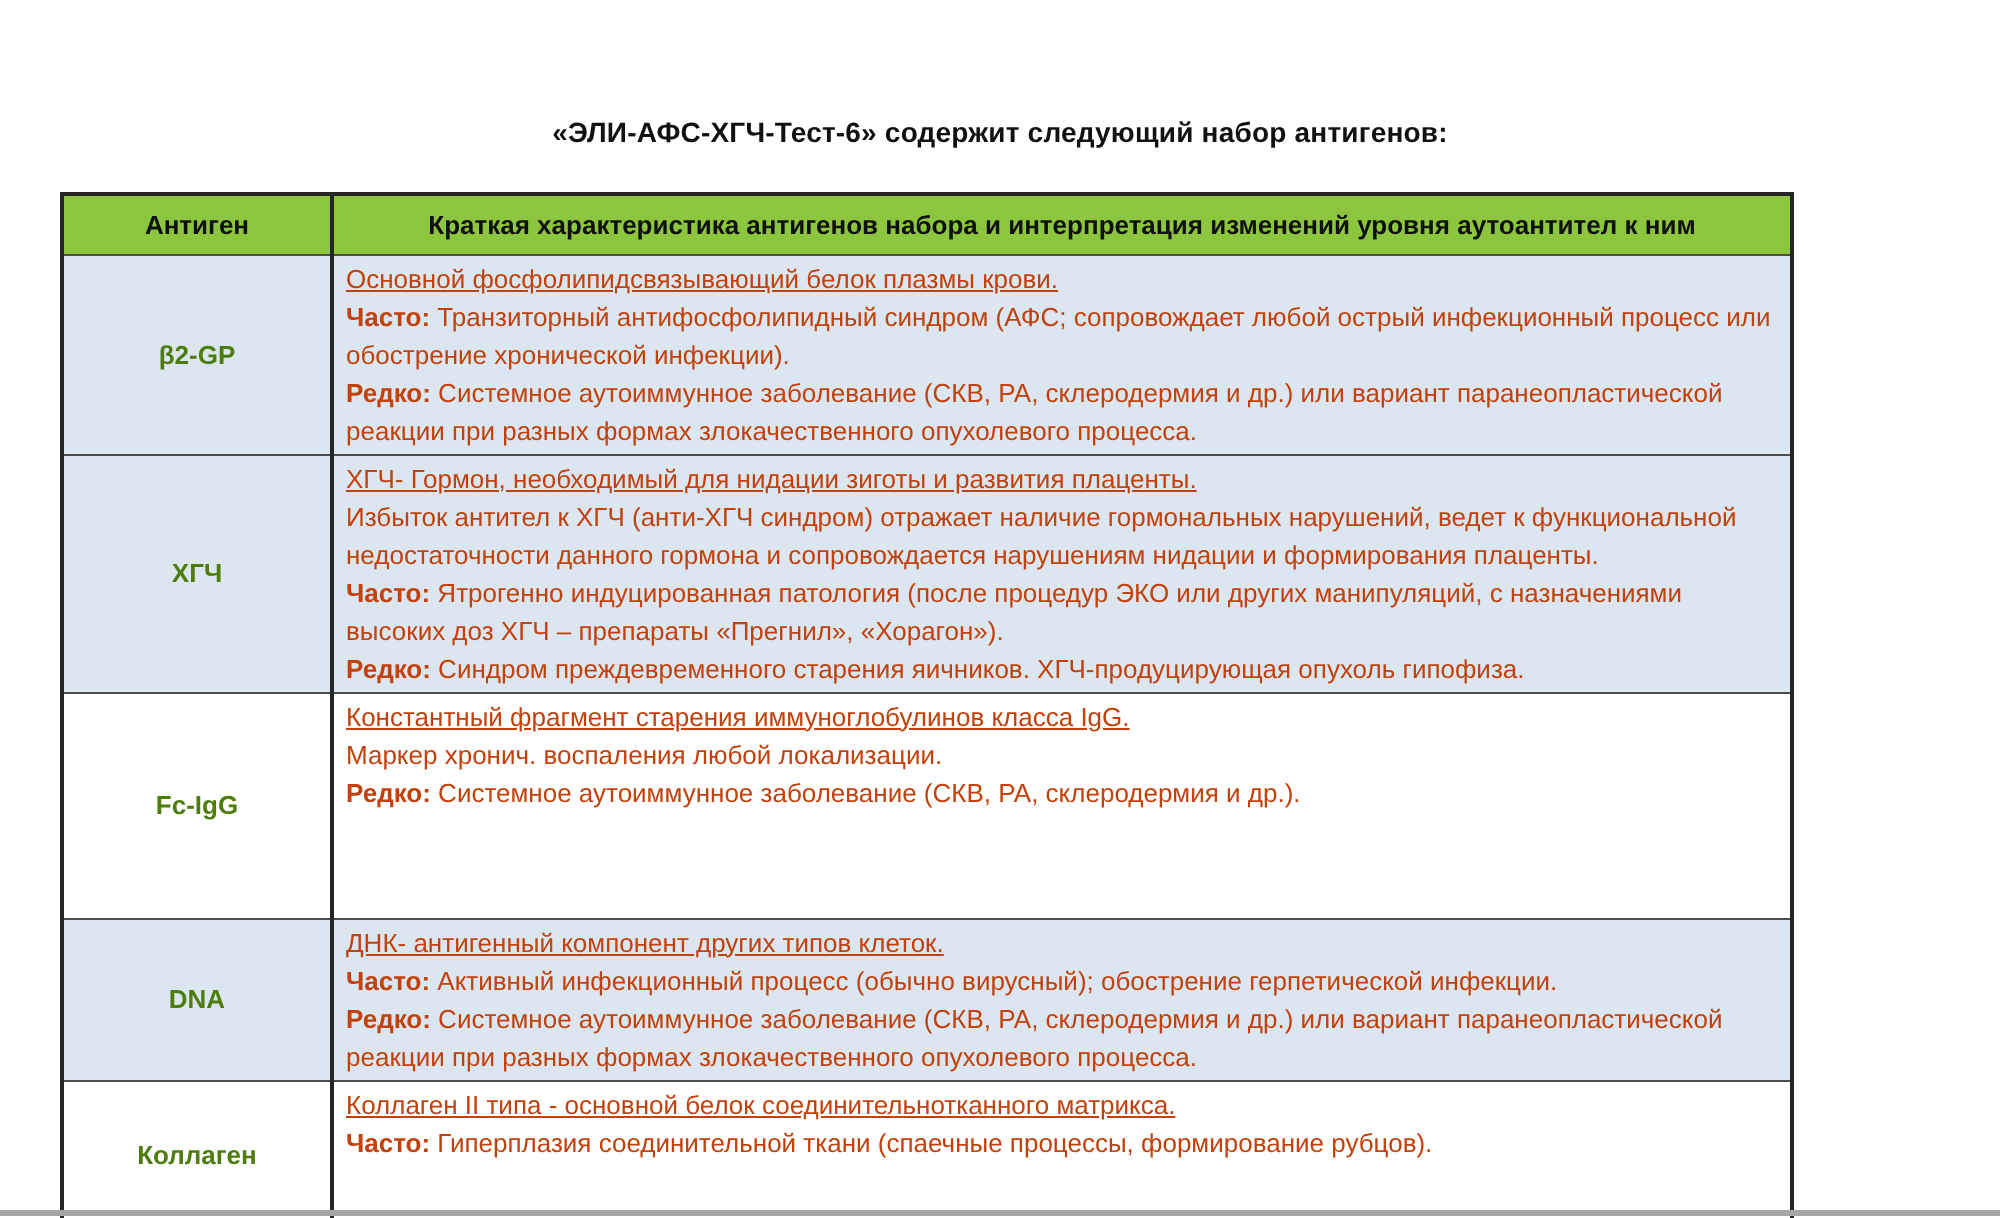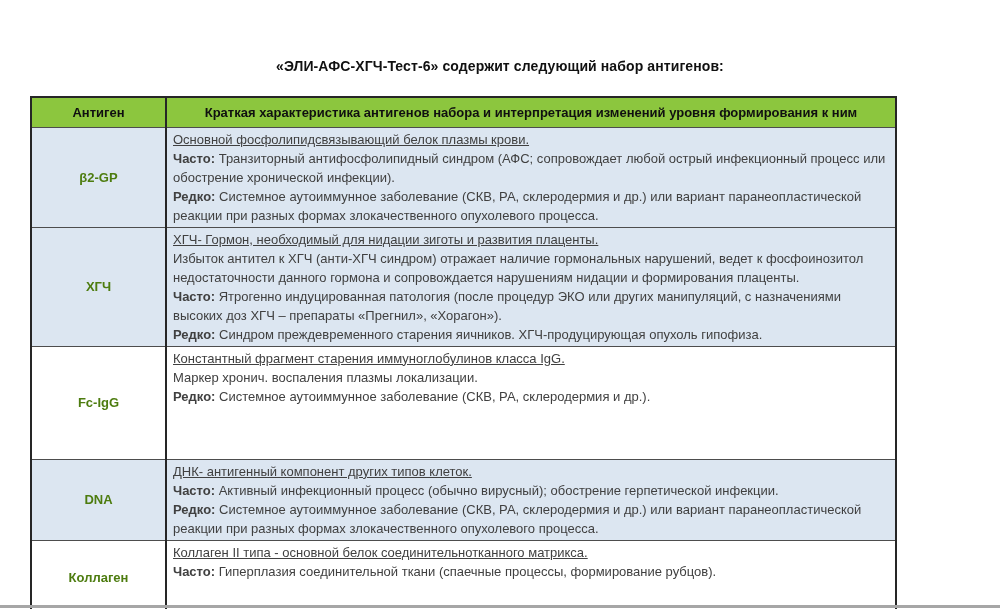--- a/index.html
+++ b/index.html
@@ -82,64 +82,64 @@
     padding: 2px 4px;
   }
   td.desc {
     vertical-align: top;
     padding: 2px 8px 2px 6px;
     overflow: hidden;
   }
   .para {
     font-size: 13px;
     line-height: 19px;
-    color: #404040;
+    color: #c2410c;
   }
   .para .u { text-decoration: underline; }
   .para b { font-weight: bold; }
 </style>
 </head>
 <body>
 
 <div class="page">
   <div class="slide-title">«ЭЛИ-АФС-ХГЧ-Тест-6» содержит следующий набор антигенов:</div>
 
   <table class="antigen-table">
     <thead>
       <tr>
         <th class="col-antigen">Антиген</th>
-        <th class="col-desc">Краткая характеристика антигенов набора и интерпретация изменений уровня формирования к ним</th>
+        <th class="col-desc">Краткая характеристика антигенов набора и интерпретация изменений уровня аутоантител к ним</th>
       </tr>
     </thead>
     <tbody>
   <tr class="shaded">
     <td class="ant"><span>β2-GP</span></td>
     <td class="desc">
             <div class="para"><span class="u">Основной фосфолипидсвязывающий белок плазмы крови.</span></div>
             <div class="para"><b>Часто:</b> Транзиторный антифосфолипидный синдром (АФС; сопровождает любой острый инфекционный процесс или обострение хронической инфекции).</div>
             <div class="para"><b>Редко:</b> Системное аутоиммунное заболевание (СКВ, РА, склеродермия и др.) или вариант паранеопластической реакции при разных формах злокачественного опухолевого процесса.</div>
           </td>
   </tr>
 
 
   <tr class="shaded">
     <td class="ant"><span>ХГЧ</span></td>
     <td class="desc">
             <div class="para"><span class="u">ХГЧ- Гормон, необходимый для нидации зиготы и развития плаценты.</span></div>
-            <div class="para">Избыток антител к ХГЧ (анти-ХГЧ синдром) отражает наличие гормональных нарушений, ведет к фосфоинозитол недостаточности данного гормона и сопровождается нарушениям нидации и формирования плаценты.</div>
+            <div class="para">Избыток антител к ХГЧ (анти-ХГЧ синдром) отражает наличие гормональных нарушений, ведет к функциональной недостаточности данного гормона и сопровождается нарушениям нидации и формирования плаценты.</div>
             <div class="para"><b>Часто:</b> Ятрогенно индуцированная патология (после процедур ЭКО или других манипуляций, с назначениями высоких доз ХГЧ – препараты «Прегнил», «Хорагон»).</div>
             <div class="para"><b>Редко:</b> Синдром преждевременного старения яичников.  ХГЧ-продуцирующая опухоль гипофиза.</div>
           </td>
   </tr>
 
   <tr class="plain">
     <td class="ant"><span>Fc-IgG</span></td>
     <td class="desc">
             <div class="para"><span class="u">Константный фрагмент старения иммуноглобулинов класса IgG.</span></div>
-            <div class="para">Маркер хронич. воспаления плазмы локализации.</div>
+            <div class="para">Маркер хронич. воспаления любой локализации.</div>
             <div class="para"><b>Редко:</b> Системное аутоиммунное заболевание (СКВ, РА, склеродермия и др.).</div>
           </td>
   </tr>
 
   <tr class="shaded">
     <td class="ant"><span>DNA</span></td>
     <td class="desc">
             <div class="para"><span class="u">ДНК- антигенный компонент других типов клеток.</span></div>
             <div class="para"><b>Часто:</b> Активный инфекционный процесс (обычно вирусный); обострение герпетической инфекции.</div>
             <div class="para"><b>Редко:</b> Системное аутоиммунное заболевание (СКВ, РА, склеродермия и др.) или вариант паранеопластической реакции при разных формах злокачественного опухолевого процесса.</div>

